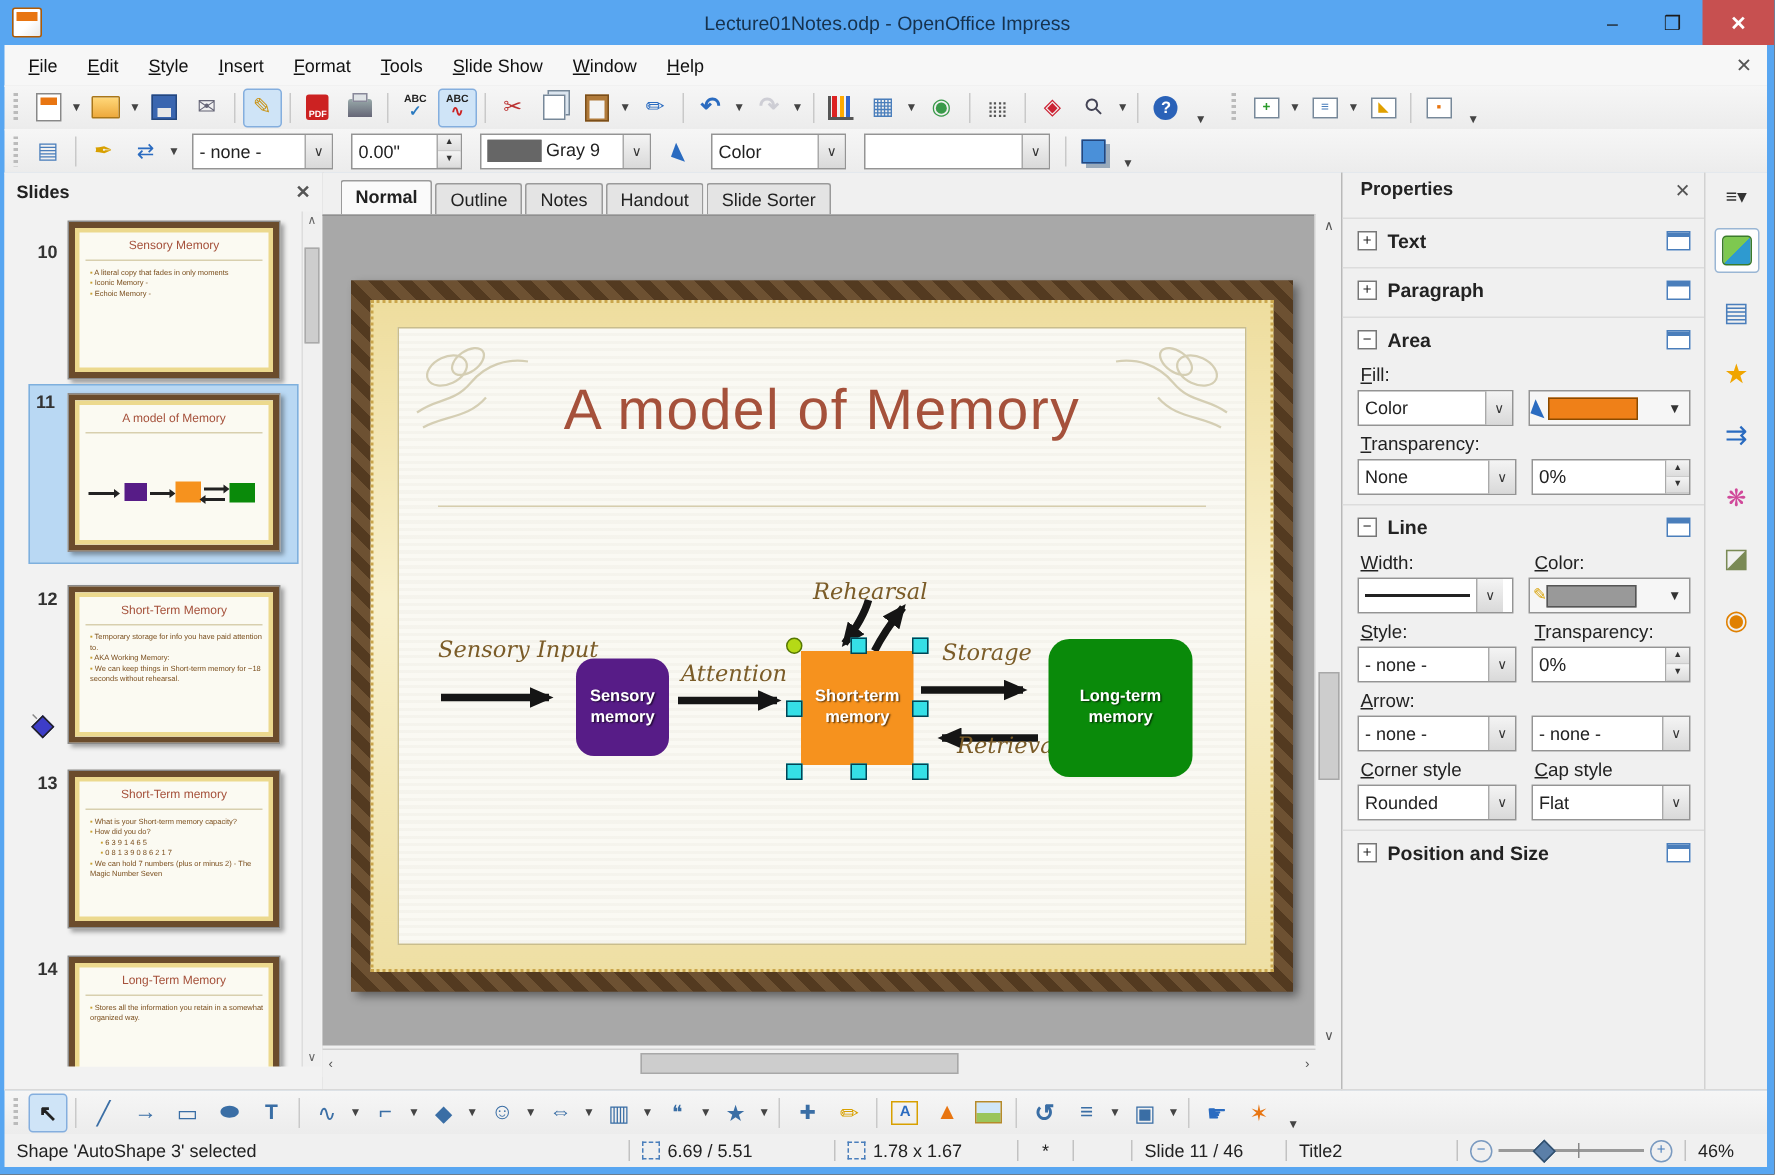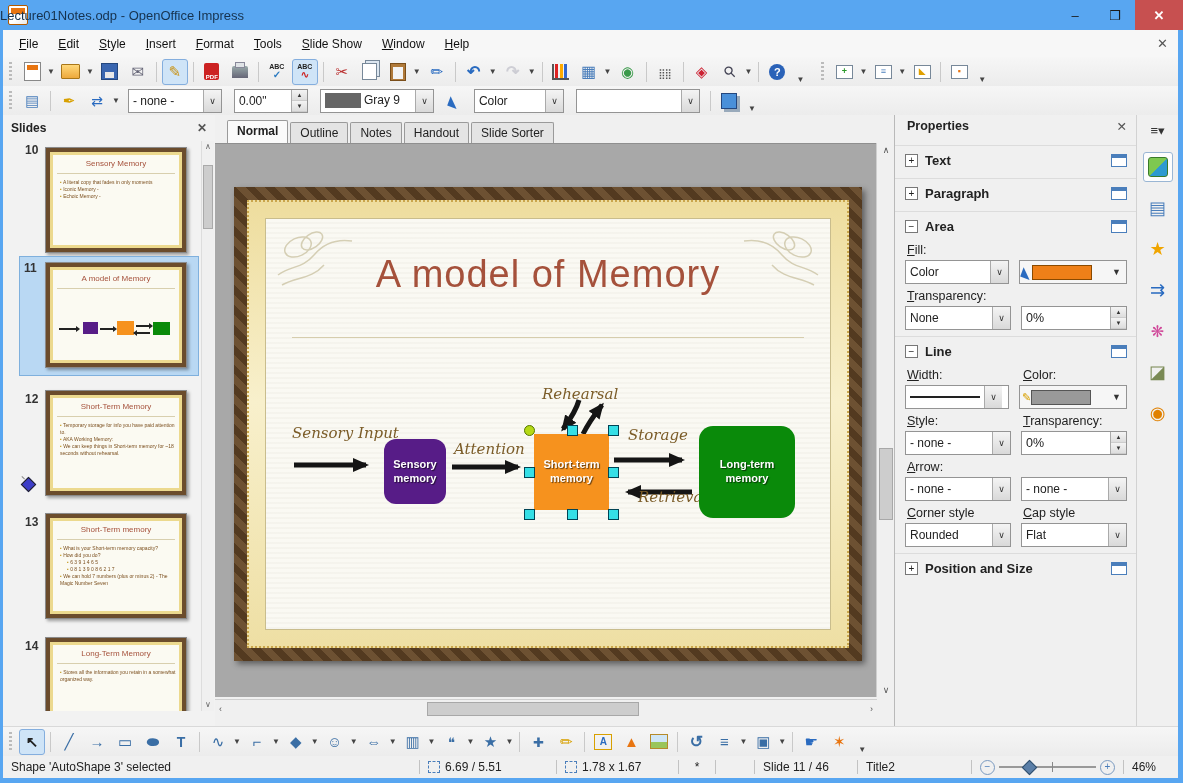--- a/index.html
+++ b/index.html
@@ -1,21 +1,21 @@
 <!DOCTYPE html>
 <html><head>
 <meta charset="utf-8">
 <style>
   html,body{margin:0;padding:0;background:#444;}
   #win{position:relative;width:1183px;height:783px;background:#58a6f1;font-family:"Liberation Sans",sans-serif;font-size:12px;color:#222;overflow:hidden;}
   
   #titlebar{position:absolute;left:0;top:0;right:0;height:30px;background:#58a6f1;display:flex;align-items:center;}
   #app-icon{width:18px;height:18px;margin-left:8px;background:linear-gradient(135deg,#fff 55%,#e8e8e8);border:1px solid #b25a00;border-radius:2px;position:relative;}
   #app-icon::before{content:"";position:absolute;left:2px;top:2px;right:2px;height:6px;background:#e87511;}
-  #title-text{position:absolute;left:0;right:0;color:#16324e;font-size:13px;pointer-events:none;}
+  #title-text{position:absolute;left:0;right:0;text-align:center;color:#16324e;font-size:13px;pointer-events:none;}
   #win-controls{margin-left:auto;display:flex;height:30px;}
   .wbtn{width:40px;height:30px;display:flex;align-items:center;justify-content:center;color:#1b1b1b;font-size:13px;}
   #btn-close{background:#c75050;color:#fff;width:48px;font-weight:bold;}
   
   #menubar{position:absolute;left:3px;top:30px;right:5px;height:27px;background:#f7f7f7;border-bottom:1px solid #e2e2e2;display:flex;align-items:center;padding-left:6px;}
   .menu-item{display:inline-block;padding:4px 10px;color:#111;}
   .menu-item::first-letter{text-decoration:underline;}
   #menubar-close{margin-left:auto;margin-right:10px;color:#555;font-size:13px;}
   
   .toolbar{position:absolute;left:3px;right:5px;background:linear-gradient(180deg,#f6f6f6,#ececec);border-bottom:1px solid #d9d9d9;display:flex;align-items:center;}
@@ -387,21 +387,21 @@
 
   <div id="main" data-name="main-area">
 
     <div id="slides-panel" data-name="slides-panel">
       <div id="slides-header">
         <span data-name="slides-panel-title">Slides</span>
         <span id="slides-close" data-name="slides-panel-close-icon">✕</span>
       </div>
       <div id="slides-body" data-name="slides-list">
 
-        <span class="tnum" style="top:2px" data-name="slide-number">10</span>
+        <span class="tnum" style="top:20px" data-name="slide-number">10</span>
         <div class="thumb" style="top:6px" data-name="slide-thumbnail-10">
           <div class="tframe"></div>
             <div class="tgold">
             <div class="ttitle">Sensory Memory</div>
             <div class="tline"></div>
             <div class="tbullets">
               <div class="b">A literal copy that fades in only moments</div>
               <div class="b">Iconic Memory -</div>
               <div class="b">Echoic Memory -</div>
             </div>

